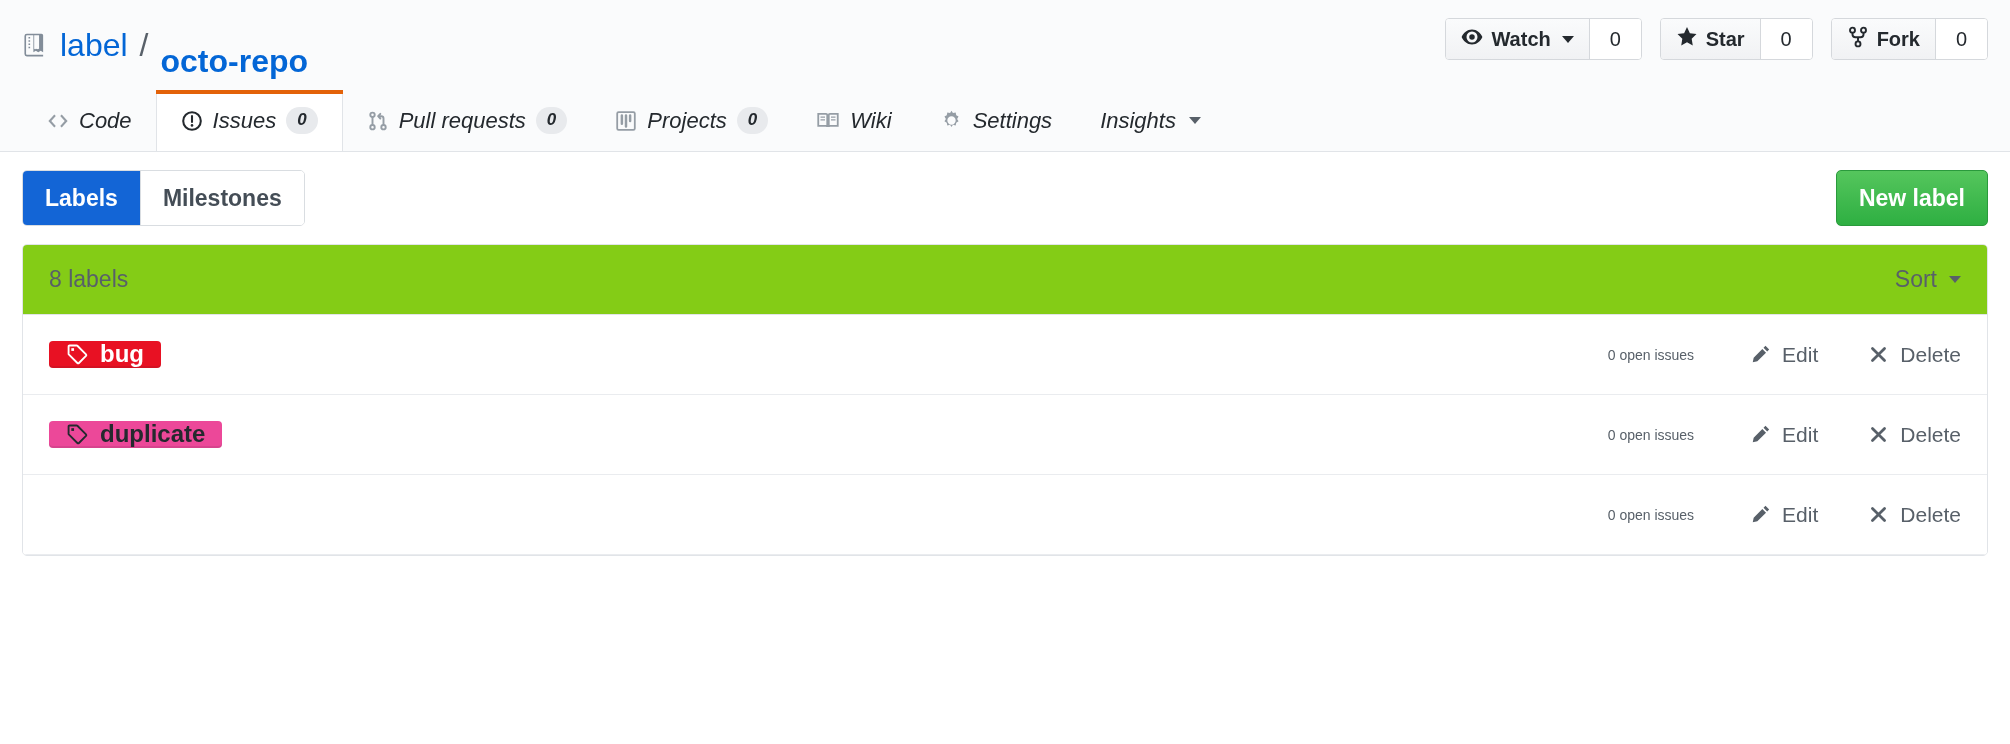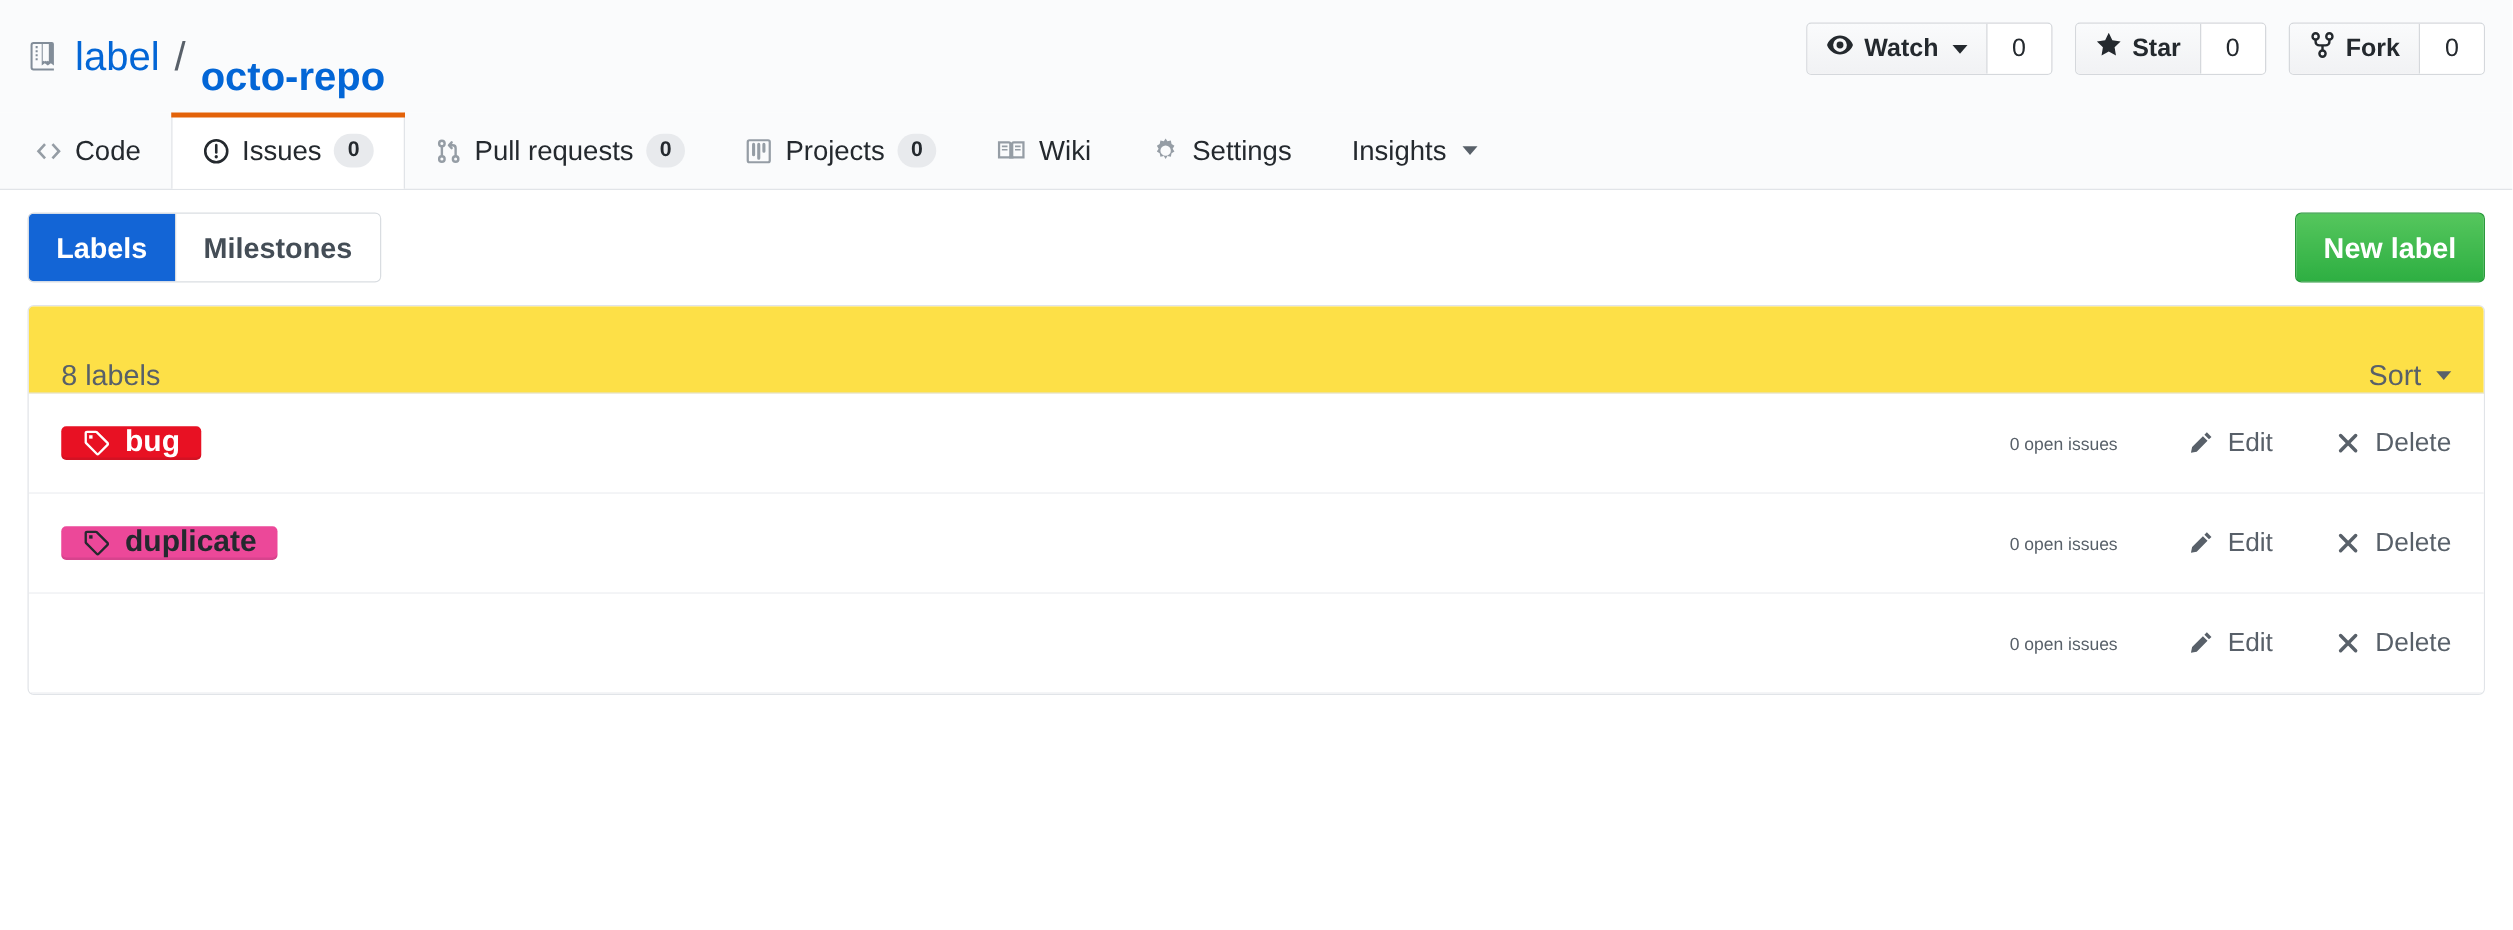--- a/index.html
+++ b/index.html
@@ -104,21 +104,22 @@
   .caret-muted { border-top-color: #586069; }
 
   
   .repo-nav {
     position: relative;
     height: 62px;
     background: #fafbfc;
     border-bottom: 1px solid #e1e4e8;
     display: flex;
     align-items: stretch;
-    padding-left: 4px;
+    padding-left: 23px;
+    font-style: italic;
   }
   .nav-item {
     display: flex;
     align-items: center;
     gap: 10px;
     padding: 0 24px;
     font-size: 22px;
     color: #24292e;
     cursor: pointer;
     position: relative;
@@ -203,24 +204,24 @@
   
   .labels-box {
     margin: 0 22px;
     border: 1px solid #e1e4e8;
     border-radius: 5px;
     background: #ffffff;
     overflow: hidden;
   }
   .labels-head {
     height: 70px;
-    background: #fde047;
+    background: #84cc16;
     border-bottom: 1px solid #e1e4e8;
     display: flex;
-    align-items: flex-end;
+    align-items: center;
     padding: 0 26px;
     justify-content: space-between;
   }
   .labels-count {
     font-size: 23px;
     color: #586069;
   }
   .sort-btn {
     display: flex;
     align-items: center;

